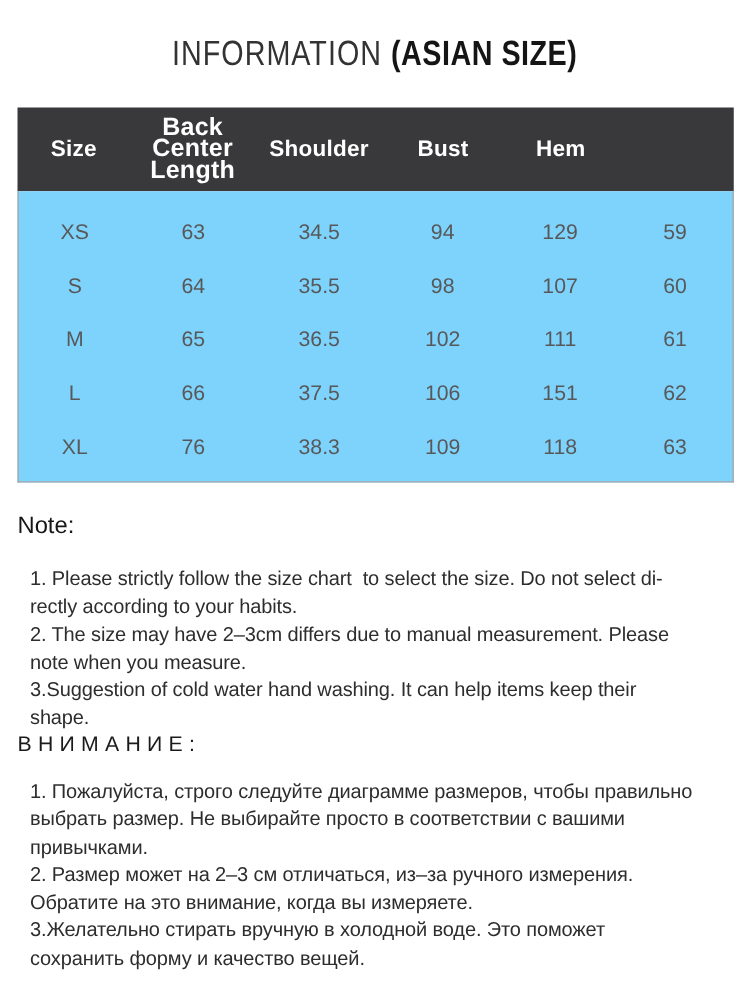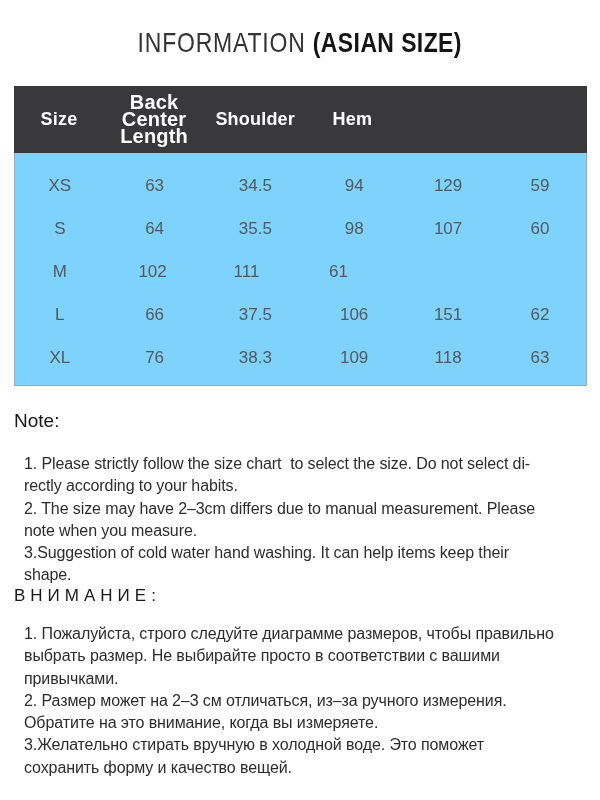--- a/index.html
+++ b/index.html
@@ -52,20 +52,21 @@
   <h1 class="title" style="margin:0;">
     <span class="title-inner"><span class="title-regular">INFORMATION </span><span class="title-bold">(ASIAN SIZE)</span></span>
   </h1>
 
   <div class="size-chart">
     <div class="chart-header">
         <div class="th c0">Size</div>
         <div class="th c1">Back Center
 Length</div>
         <div class="th c2">Shoulder</div>
+        <div class="th c3">Bust</div>
         <div class="th c4">Hem</div>
       </div>
     <div class="chart-body">
         <div class="tr">
           <div class="td c0">XS</div>
           <div class="td c1">63</div>
           <div class="td c2">34.5</div>
           <div class="td c3">94</div>
           <div class="td c4">129</div>
           <div class="td c5">59</div>
@@ -73,20 +74,22 @@
         <div class="tr">
           <div class="td c0">S</div>
           <div class="td c1">64</div>
           <div class="td c2">35.5</div>
           <div class="td c3">98</div>
           <div class="td c4">107</div>
           <div class="td c5">60</div>
         </div>
         <div class="tr">
           <div class="td c0">M</div>
+          <div class="td c1">65</div>
+          <div class="td c2">36.5</div>
           <div class="td c3">102</div>
           <div class="td c4">111</div>
           <div class="td c5">61</div>
         </div>
         <div class="tr">
           <div class="td c0">L</div>
           <div class="td c1">66</div>
           <div class="td c2">37.5</div>
           <div class="td c3">106</div>
           <div class="td c4">151</div>

